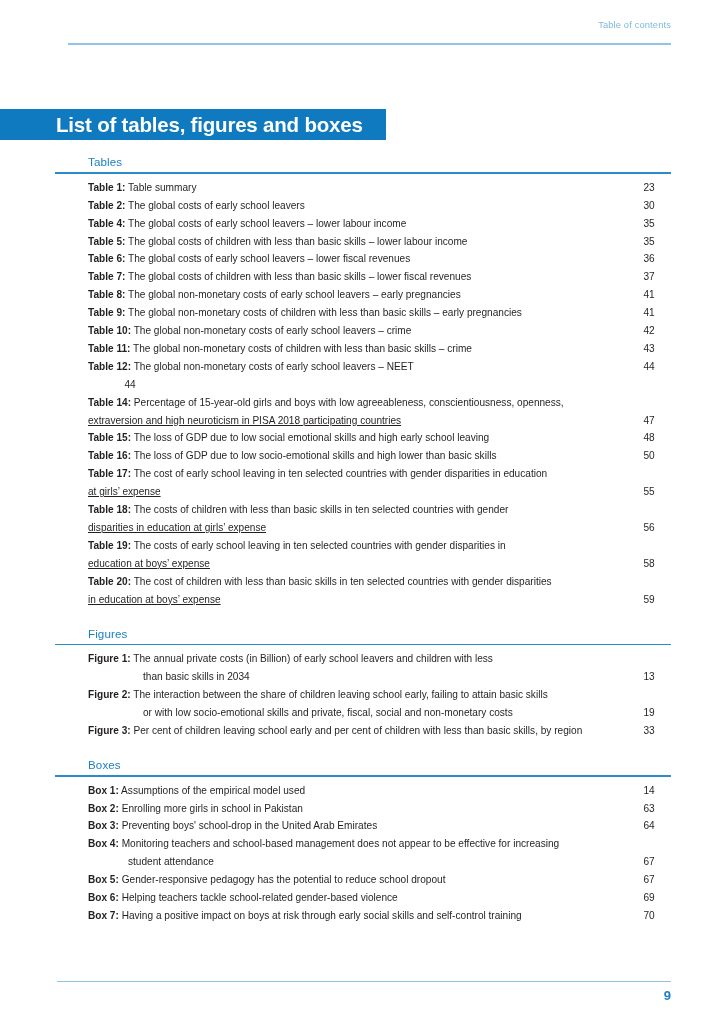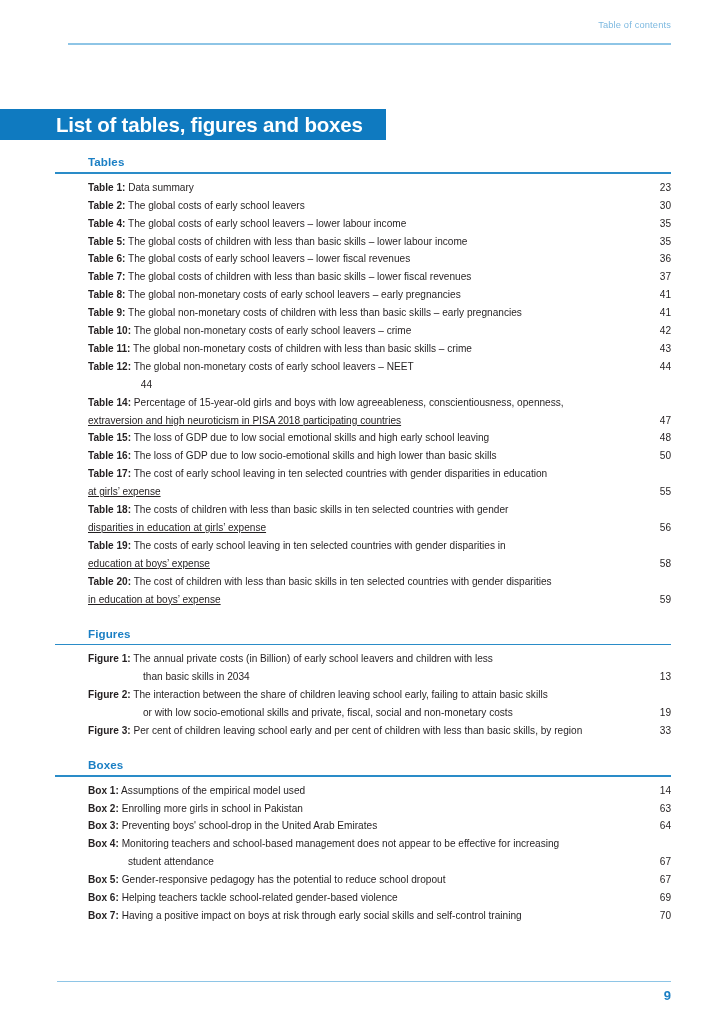--- a/index.html
+++ b/index.html
@@ -78,21 +78,21 @@
 
   .section {
     margin-bottom: 0;
   }
   .section + .section {
     margin-top: 18px;
   }
 
   .section-heading {
     font-size: 11.6px;
-    font-weight: bold;
+    font-weight: normal;
     color: #1b7fc4;
     letter-spacing: 0.1px;
     padding-left: 33px;
     margin-bottom: 4px;
   }
   .section-rule {
     width: 616px;
     height: 1.8px;
     background: #2a8cc8;
     margin-bottom: 5px;
@@ -113,21 +113,21 @@
   .entry-text {
     flex: 1 1 auto;
     padding-right: 10px;
   }
   .entry-label {
     font-weight: bold;
   }
   .entry-page {
     flex: 0 0 auto;
     width: 44px;
-    text-align: right;
+    text-align: center;
     padding-left: 20px;
     align-self: flex-end;
     font-size: 10.1px;
     color: #231f20;
     white-space: nowrap;
   }
 
   
   .entries.hang-figures .entry-text { text-indent: 0; }
   .entries.hang-figures .entry-text .cont {
@@ -175,21 +175,21 @@
   <div class="title-banner">
     <div class="title-banner-text">List of tables, figures and boxes</div>
   </div>
 
   <div class="content" id="content-root">
       <div class="section">
         <div class="section-heading">Tables</div>
         <div class="section-rule"></div>
         <div class="entries hang-tables">
           <div class="entry">
-            <div class="entry-text"><span class="entry-label">Table 1:</span><span class="entry-desc"> Data summary</span></div>
+            <div class="entry-text"><span class="entry-label">Table 1:</span><span class="entry-desc"> Table summary</span></div>
             <div class="entry-page">23</div>
           </div>
           <div class="entry">
             <div class="entry-text"><span class="entry-label">Table 2:</span><span class="entry-desc"> The global costs of early school leavers</span></div>
             <div class="entry-page">30</div>
           </div>
           <div class="entry">
             <div class="entry-text"><span class="entry-label">Table 4:</span><span class="entry-desc"> The global costs of early school leavers – lower labour income</span></div>
             <div class="entry-page">35</div>
           </div>

